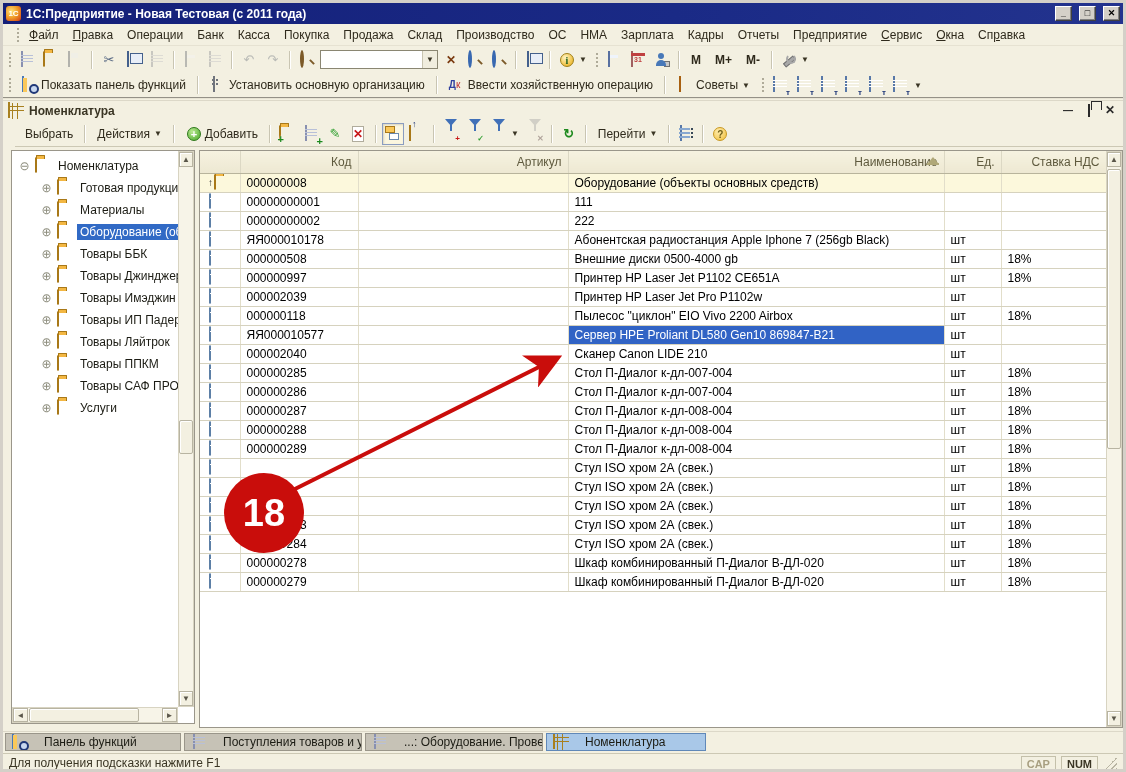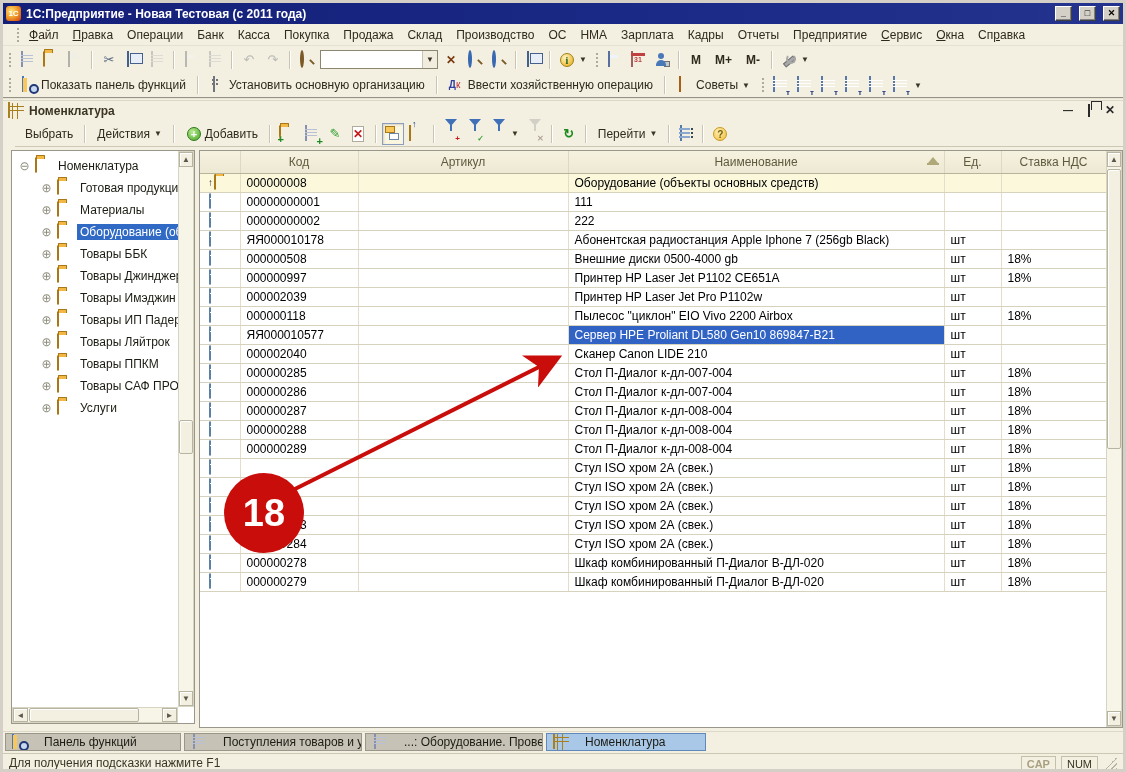--- a/index.html
+++ b/index.html
@@ -129,21 +129,21 @@
   .sthumb { position:absolute; background:#F3F0E1; border:1px solid #B8B4A2; box-shadow:inset 1px 1px 0 #fff; border-radius:2px;}
   #treeVScroll { right:0; top:0; width:16px; bottom:16px;}
   #treeHScroll { left:0; bottom:0; height:16px; right:16px;}
 
   
   #tableBox { position:absolute; left:196px; top:147px; width:924px; height:578px; background:#fff; border:1px solid #9A968A;}
   #grid { border-collapse:collapse; table-layout:fixed; width:906px; }
   #grid col.c0{width:40px} #grid col.c1{width:118px} #grid col.c2{width:210px}
   #grid col.c3{width:376px} #grid col.c4{width:57px} #grid col.c5{width:105px}
   #grid th { height:22px; background:linear-gradient(180deg,#F6F2E0,#EDE8D2); border-bottom:1px solid #B8B49C;
-    border-right:1px solid #DCD8C4; text-align:center; font-weight:normal; color:#5F5A3E; padding:0 6px; position:relative;}
+    border-right:1px solid #DCD8C4; text-align:right; font-weight:normal; color:#5F5A3E; padding:0 6px; position:relative;}
   #grid td { height:19px; border-bottom:1px solid #D6D2BE; border-right:1px solid #E2DECA;
     padding:0 6px; white-space:nowrap; overflow:hidden; font-size:12px; color:#000;}
   #grid td.cico { padding:0 2px 0 8px; }
   #grid tr.group td { background:#FCF8DC; }
   #grid td.sel { background:#3163C5; color:#fff; }
   .sortmark { position:absolute; right:6px; top:6px; width:0; height:0;
     border-left:5px solid transparent; border-right:5px solid transparent; border-bottom:6px solid #B0A878;}
   .sortmark::after { content:''; position:absolute; left:-6px; top:6px; width:12px; height:2px; background:#B0A878;}
   .grp-ico { display:inline-flex; align-items:center; gap:1px;}
   .grp-ico .up { font-size:10px; font-weight:bold; color:#202020; line-height:10px;}
@@ -153,21 +153,21 @@
 
   
   #tabsRow { position:absolute; left:0; top:728px; right:0; height:21px; background:#F3F0E1; display:flex; gap:3px; padding:1px 2px; border-top:1px solid #DCD8C8;}
   .wtab { display:flex; align-items:center; gap:16px; padding:0 6px; background:#C6C2B6; border:1px solid #9A968A;
     white-space:nowrap; overflow:hidden; color:#1c1c14; font-size:12px;}
   .wtab.active { background:#A9C8E8; border-color:#6088B8;}
   #statusbar { position:absolute; left:0; top:750px; right:0; height:19px; background:#F3F0E1; border-top:1px solid #CCC8B4;
     display:flex; align-items:center; padding:0 6px; color:#3A3524;}
   #statusbar .hint { flex:1;}
   .kbox { border:1px solid #C4C0AA; padding:0 5px; margin-left:5px; height:15px; line-height:14px; font-size:11px;}
-  .kbox.dim { color:#A89F80;font-weight:bold;} .kbox.on { color:#3A3524; font-weight:normal;}
+  .kbox.dim { color:#A89F80;font-weight:bold;} .kbox.on { color:#3A3524; font-weight:bold;}
   .grip { width:13px; height:13px; margin-left:6px; background:
     linear-gradient(135deg, transparent 0 50%, #B8B4A2 50% 57%, transparent 57% 71%, #B8B4A2 71% 78%, transparent 78% 92%, #B8B4A2 92% 100%);}
 
   
   #annot { position:absolute; left:0; top:0; width:1126px; height:772px; pointer-events:none; }
 </style>
 </head>
 <body>
 
 <div id="app">

